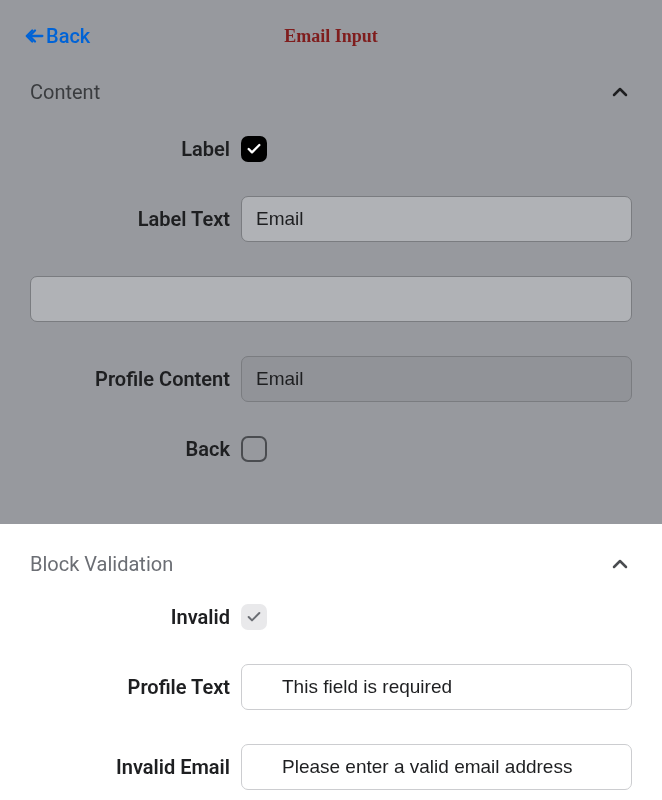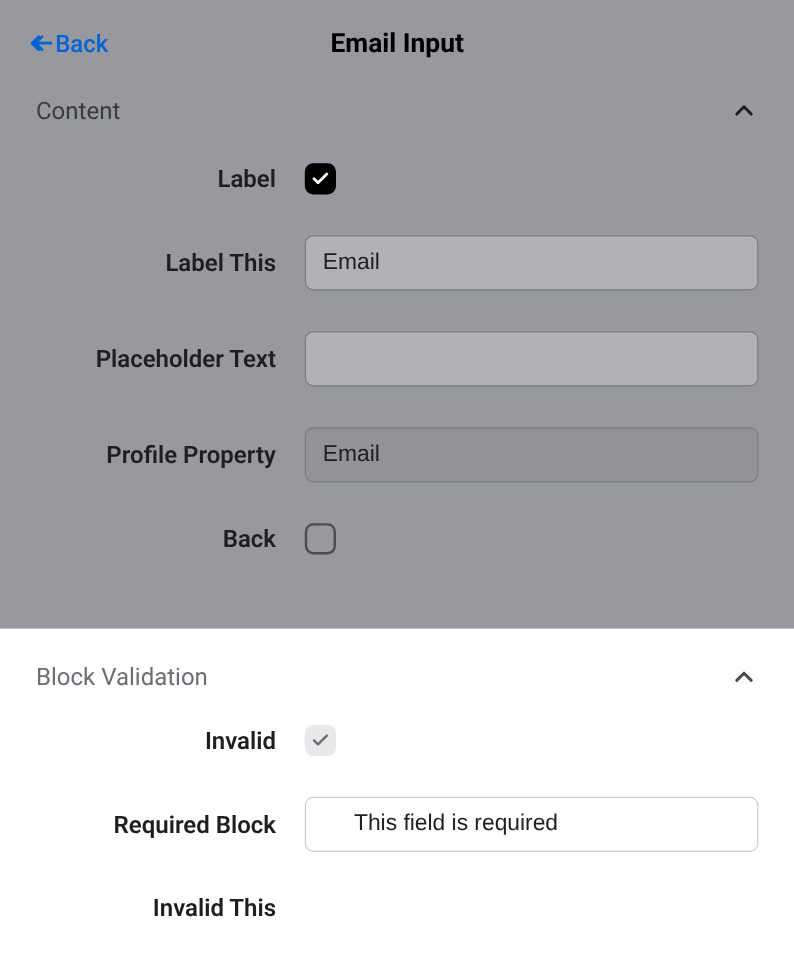--- a/index.html
+++ b/index.html
@@ -39,23 +39,24 @@
       cursor: pointer;
     }
     .back-link svg {
       width: 22px;
       height: 22px;
     }
     .page-title {
       position: absolute;
       left: 50%;
       transform: translateX(-50%);
-      font-size: 22px;
+      font-size: 18px;
       font-weight: 700;
-      color: #000000;
+      color: #7f1d1d;
+      font-family: Liberation Serif, serif;
     }
     .section-header {
       display: flex;
       justify-content: space-between;
       align-items: flex-start;
       padding: 14px 30px 32px 30px;
       cursor: pointer;
     }
     .section-header-white {
       padding: 28px 30px 28px 30px;
@@ -74,21 +75,21 @@
       height: 24px;
       color: #1e1f21;
     }
     .chevron-white {
       color: #4a4c50;
     }
     .form-row {
       display: flex;
       align-items: center;
       padding: 0 30px 34px 30px;
-      gap: 24px;
+      gap: 11px;
     }
     .form-label {
       width: 200px;
       text-align: right;
       font-size: 20px;
       font-weight: 600;
       color: #1e1f21;
       flex-shrink: 0;
     }
     .form-label-white {
@@ -189,35 +190,34 @@
     <div class="form-control">
       <div class="checkbox-black">
         <svg viewBox="0 0 24 24" fill="none" stroke="currentColor" stroke-width="3.5" stroke-linecap="round" stroke-linejoin="round">
           <polyline points="20 6 9 17 4 12"></polyline>
         </svg>
       </div>
     </div>
   </div>
 
   <div class="form-row">
-    <div class="form-label">Label This</div>
+    <div class="form-label">Label Text</div>
     <div class="form-control">
       <input type="text" class="text-input" value="Email" style="">
     </div>
   </div>
 
   <div class="form-row">
-    <div class="form-label">Placeholder Text</div>
     <div class="form-control">
       <input type="text" class="text-input" value="" style="">
     </div>
   </div>
 
   <div class="form-row">
-    <div class="form-label">Profile Property</div>
+    <div class="form-label">Profile Content</div>
     <div class="form-control">
       <input type="text" class="text-input text-input-readonly" readonly="" value="Email" style="">
     </div>
   </div>
 
   <div class="form-row">
     <div class="form-label">Back</div>
     <div class="form-control">
       <div class="checkbox-outline"></div>
     </div>
@@ -238,22 +238,25 @@
     <div class="form-control">
       <div class="checkbox-white">
         <svg viewBox="0 0 24 24" fill="none" stroke="currentColor" stroke-width="3" stroke-linecap="round" stroke-linejoin="round">
           <polyline points="20 6 9 17 4 12"></polyline>
         </svg>
       </div>
     </div>
   </div>
 
   <div class="form-row">
-    <div class="form-label form-label-white">Required Block</div>
+    <div class="form-label form-label-white">Profile Text</div>
     <div class="form-control">
       <input type="text" class="text-input text-input-white" value="This field is required" style="">
     </div>
   </div>
 
   <div class="form-row">
-    <div class="form-label form-label-white">Invalid This</div>
+    <div class="form-label form-label-white">Invalid Email</div>
+    <div class="form-control">
+      <input type="text" class="text-input text-input-white" value="Please enter a valid email address" style="">
+    </div>
   </div>
 </div>
 
 </body></html>

